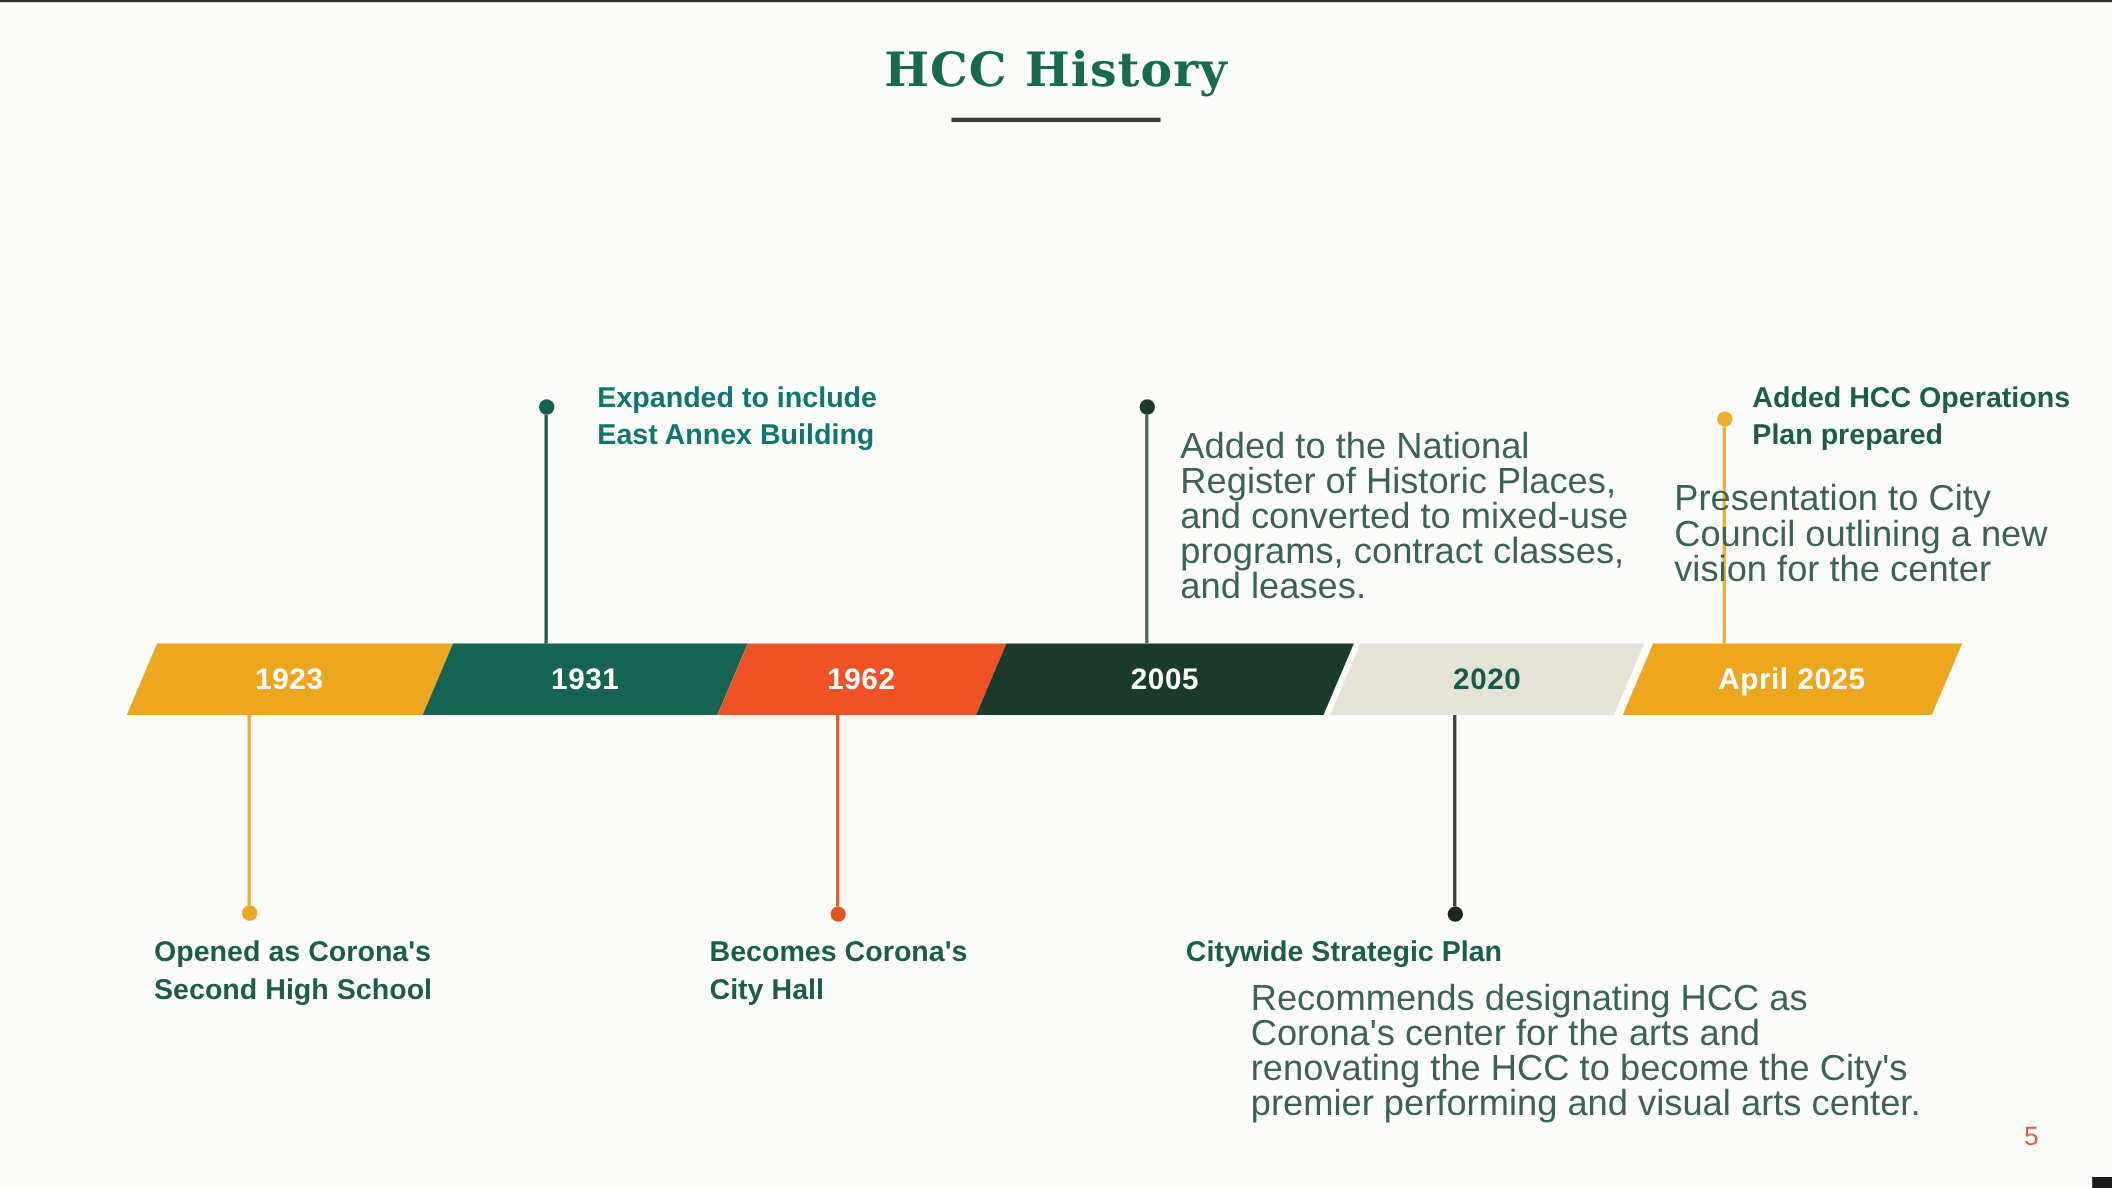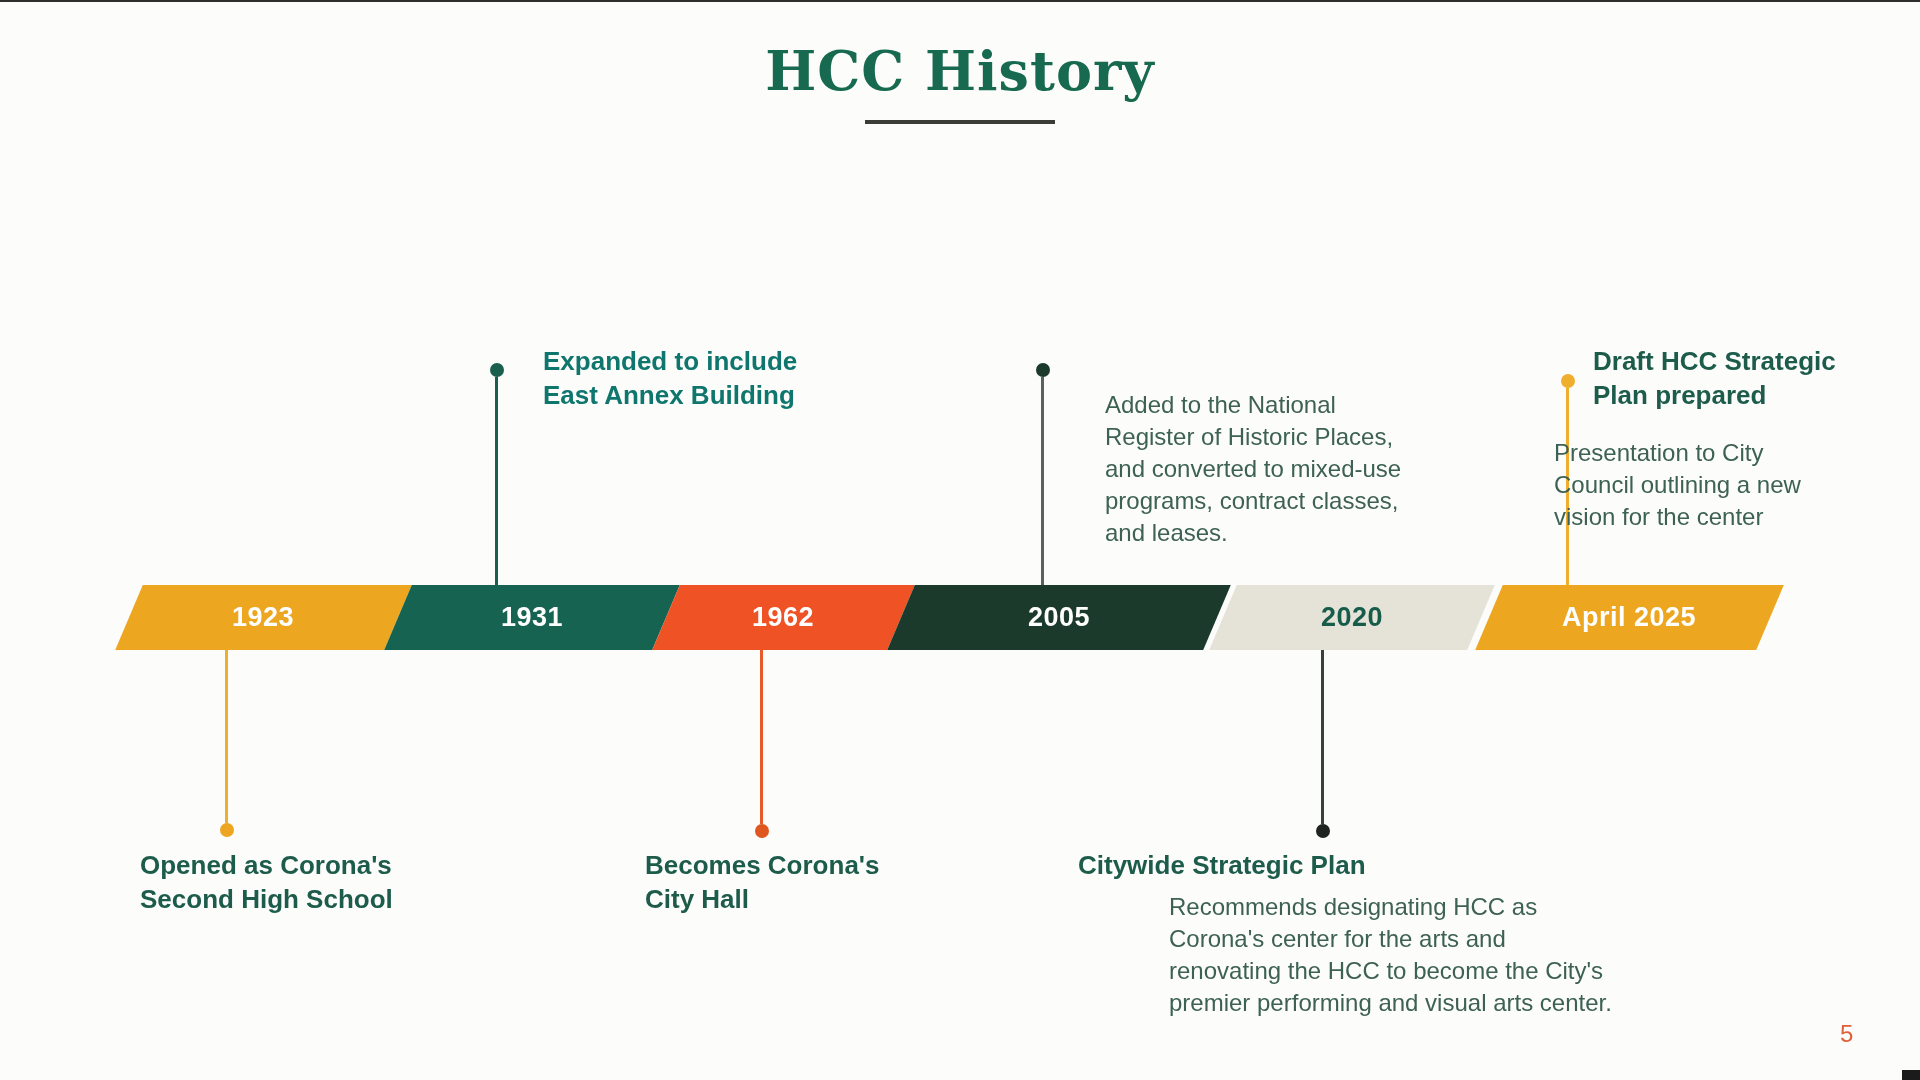--- a/index.html
+++ b/index.html
@@ -17,21 +17,21 @@
   }
 
   
   .title-wrap {
     position: absolute; top: 40px; left: 0; width: 100%;
     text-align: center;
   }
   .page-title {
     font-family: "DejaVu Serif", serif;
     font-weight: 700;
-    font-size: 54px;
+    font-size: 43px;
     letter-spacing: 1px;
     line-height: 1.15;
   }
   .title-underline {
     width: 190px; height: 4px; margin: 18px auto 0 auto;
   }
 
   
   .segment {
     position: absolute;
@@ -61,24 +61,23 @@
   .event-title {
     position: absolute;
     font-weight: 700;
     font-size: 26px;
     line-height: 34px;
     white-space: pre-line;
   }
   .event-body {
     position: absolute;
     font-weight: 400;
-    font-size: 24px;
+    font-size: 33px;
     line-height: 32px;
     white-space: pre-line;
-    margin-left: 32px;
   }
 
   
   .e1-line  { left: 225px;  top: 650px; height: 173px; }
   .e1-dot   { left: 220px;  top: 823px; }
   .e1-title { left: 140px;  top: 848px; }
 
   .e2-dot   { left: 490px;  top: 363px; }
   .e2-line  { left: 495px;  top: 377px; height: 208px; }
   .e2-title { left: 543px;  top: 344px; }
@@ -169,21 +168,21 @@
   <div class="vline e5-line" style="background-color: rgb(58, 64, 60);"></div>
   <div class="dot e5-dot" style="background-color: rgb(30, 36, 32);"></div>
   <div class="event-title e5-title" style="color: rgb(29, 92, 75);">Citywide Strategic Plan</div>
   <div class="event-body e5-body" style="color: rgb(61, 97, 84);">Recommends designating HCC as
 Corona's center for the arts and
 renovating the HCC to become the City's
 premier performing and visual arts center.</div>
 
   <div class="dot e6-dot" style="background-color: rgb(239, 174, 46);"></div>
   <div class="vline e6-line" style="background-color: rgb(239, 174, 46);"></div>
-  <div class="event-title e6-title" style="color: rgb(29, 92, 75);">Draft HCC Strategic
+  <div class="event-title e6-title" style="color: rgb(29, 92, 75);">Added HCC Operations
 Plan prepared</div>
   <div class="event-body e6-body" style="color: rgb(61, 97, 84);">Presentation to City
 Council outlining a new
 vision for the center</div>
 
   <div class="page-number" style="color: rgb(223, 96, 59);">5</div>
 
   <div class="corner-notch"></div>
 </div>
 

